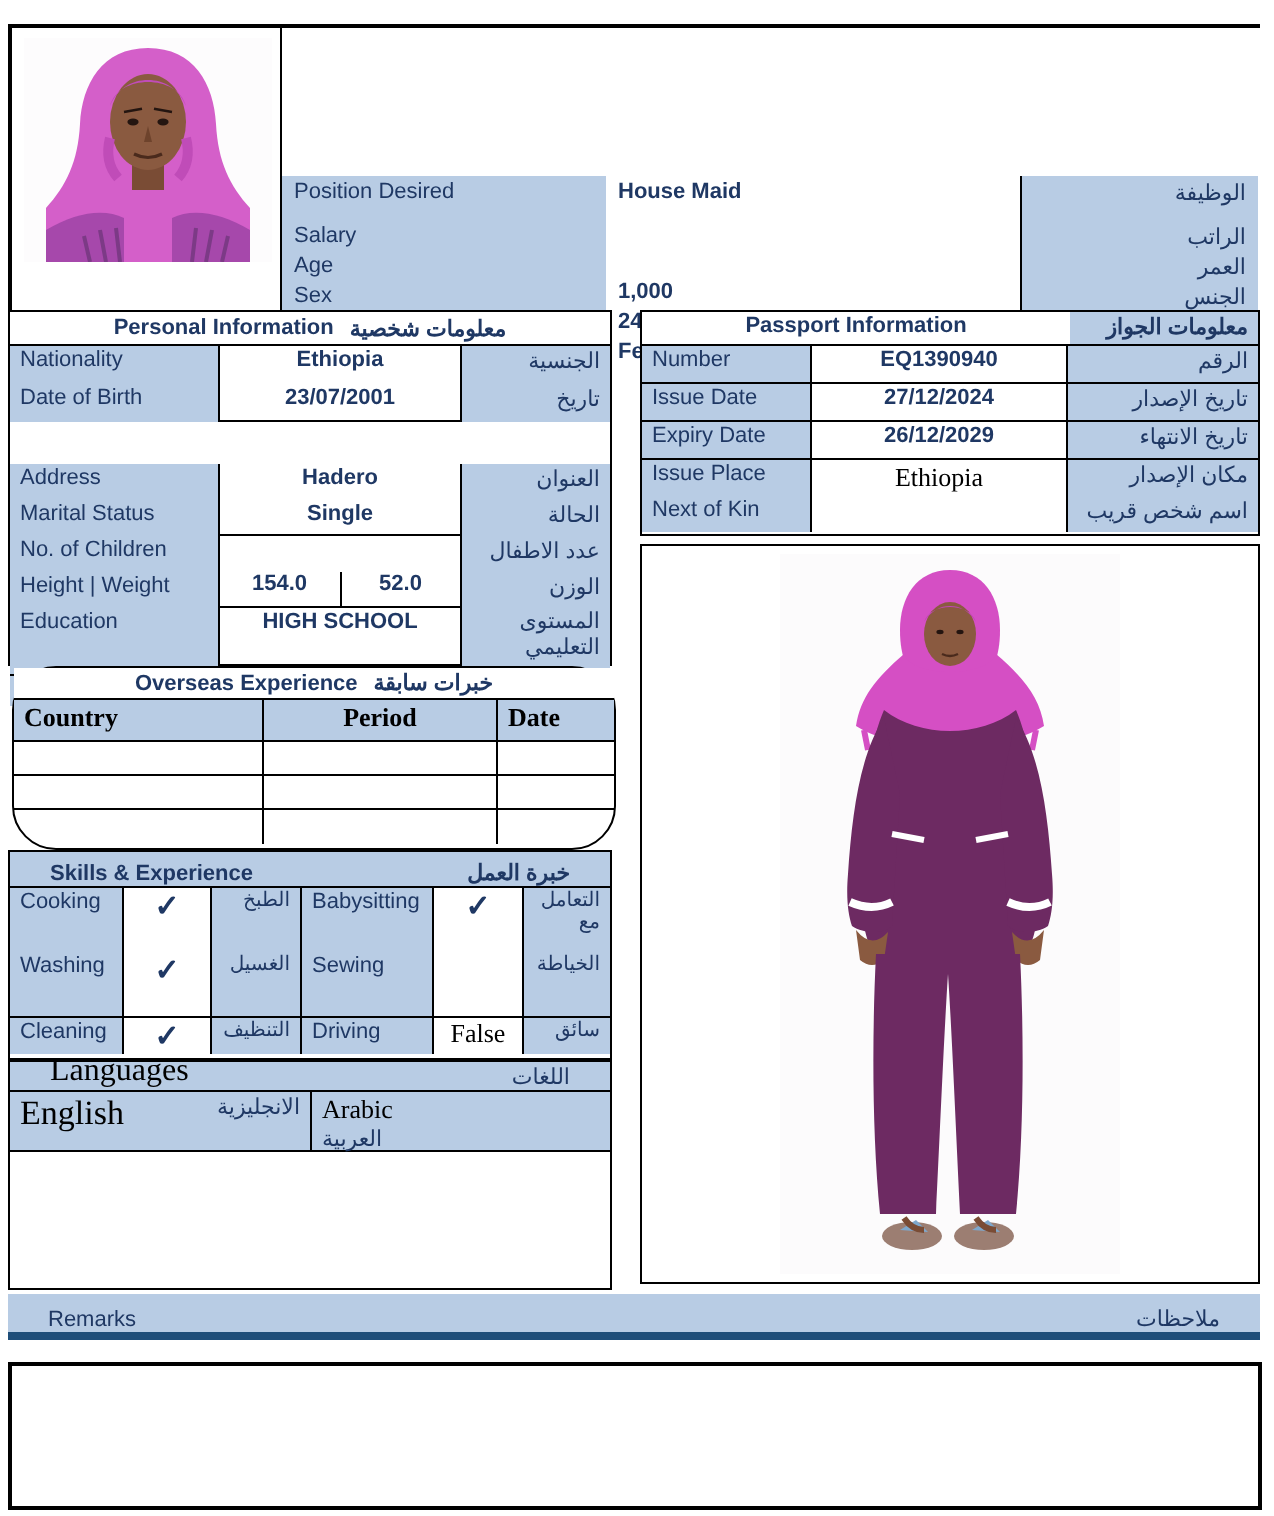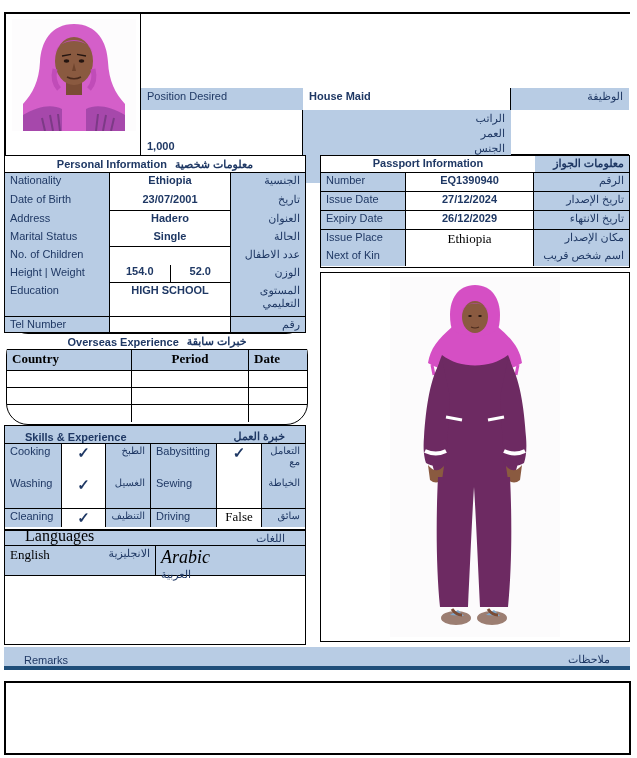--- a/index.html
+++ b/index.html
@@ -64,20 +64,25 @@
       </div>
     <div class="tcol tmid b">
         <div class="trow" style="height:22px;">House Maid</div>
       </div>
     <div class="tcol blue rtl">
         <div class="trow" style="height:22px;">الوظيفة</div>
       </div>
   </div>
 
   <div class="abs tgroup" style="top:110px;height:45px;">
+    <div class="tcol blue">
+      <div class="trow" style="height:15px;">Salary</div>
+      <div class="trow" style="height:15px;">Age</div>
+      <div class="trow" style="height:15px;">Sex</div>
+    </div>
     <div class="tcol tmid b">
       <div class="trow" style="height:15px;margin-top:28px;">1,000</div>
       <div class="trow" style="height:15px;">24</div>
       <div class="trow" style="height:15px;">Female</div>
     </div>
     <div class="tcol blue rtl">
       <div class="trow" style="height:15px;">الراتب</div>
       <div class="trow" style="height:15px;">العمر</div>
       <div class="trow" style="height:15px;">الجنس</div>
     </div>
@@ -95,21 +100,21 @@
       </div>
       <div class="vline vliner b ctr">
         <div class="cell" style="height:19px;">Ethiopia</div>
         <div class="cell" style="height:19px;">23/07/2001</div>
       </div>
       <div class="blue rtl">
         <div class="cell" style="height:19px;">الجنسية</div>
         <div class="cell" style="height:19px;">تاريخ</div>
       </div>
     </div>
-    <div class="grid hline" style="grid-template-columns:104px 122px 1fr;height:36px;">
+    <div class="grid hline" style="grid-template-columns:104px 122px 1fr;height:36px;margin-top:21px;">
       <div class="blue">
         <div class="cell" style="height:18px;">Address</div>
         <div class="cell" style="height:18px;">Marital Status</div>
       </div>
       <div class="vline vliner b ctr">
         <div class="cell" style="height:18px;">Hadero</div>
         <div class="cell" style="height:18px;">Single</div>
       </div>
       <div class="blue rtl">
         <div class="cell" style="height:18px;">العنوان</div>
@@ -213,25 +218,25 @@
     </div>
   </div>
 
   <div class="abs tbl" style="left:4px;top:530px;width:302px;height:115px;">
     <div class="bar blue" style="height:15px;border-bottom:1px solid #000;font-weight:normal;">
       <span class="serif" style="font-size:16px;">Languages</span>
       <span class="rtl">اللغات</span>
     </div>
     <div style="display:flex;height:30px;border-bottom:1px solid #000;">
       <div class="blue" style="width:151px;border-right:1px solid #000;display:flex;justify-content:space-between;padding:1px 5px;">
-        <span class="serif" style="font-size:13px;">English</span>
+        <span class="serif" style="font-size:17px;">English</span>
         <span class="rtl">الانجليزية</span>
       </div>
       <div class="blue" style="flex:1;padding:1px 5px;">
-        <div class="serif" style="font-size:18px;font-style:italic;">Arabic</div>
+        <div class="serif" style="font-size:13px;">Arabic</div>
         <div class="rtl" style="text-align:left;">العربية</div>
       </div>
     </div>
   </div>
 
   <div class="abs tbl" style="left:320px;top:155px;width:310px;height:113px;">
     <div style="display:flex;height:17px;border-bottom:1px solid #000;">
       <div class="b ctr" style="flex:1;padding-top:1px;">Passport Information</div>
       <div class="blue rtl b" style="width:94px;padding:1px 5px;">معلومات الجواز</div>
     </div>

